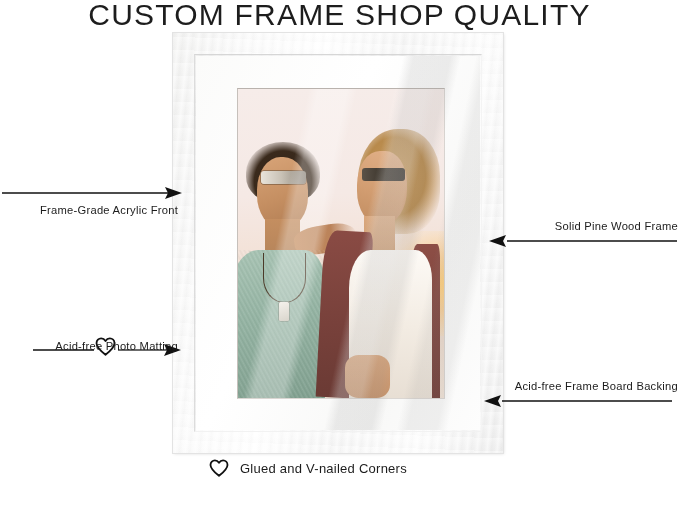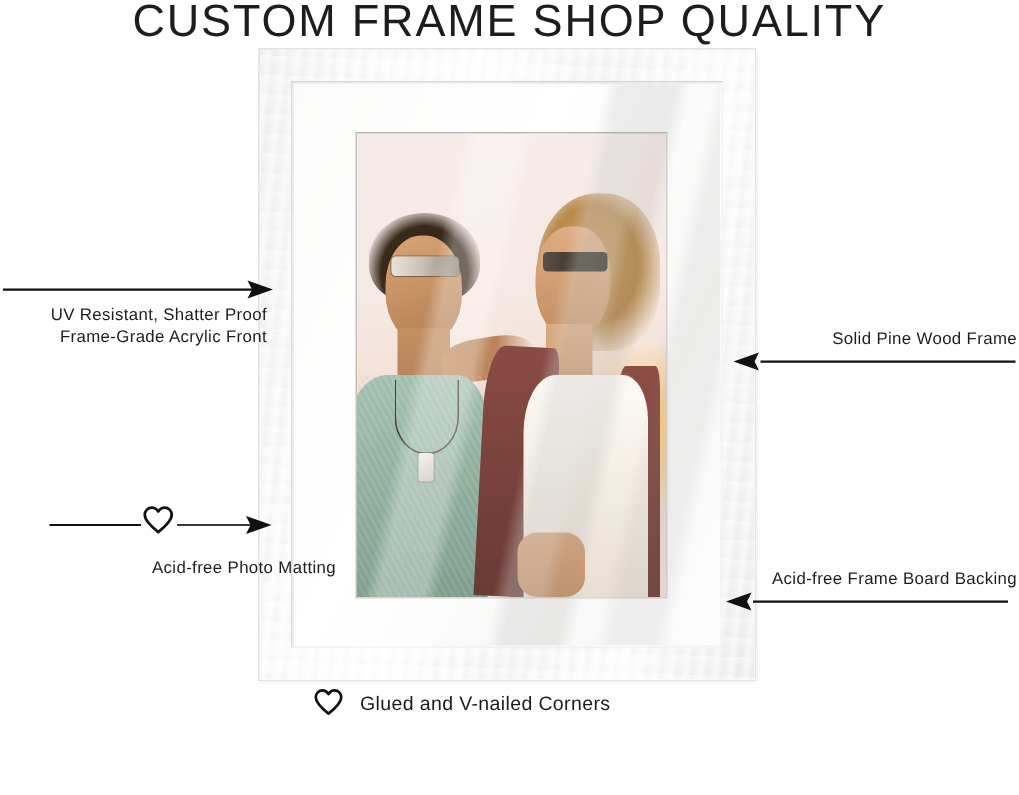--- a/index.html
+++ b/index.html
@@ -388,37 +388,36 @@
   </div>
 </div>
 
 <div class="arrow" style="left:2px; top:186px; width:180px; height:14px;">
   <svg width="180" height="14" viewBox="0 0 180 14">
     <line x1="0" y1="7" x2="168" y2="7" stroke="#111" stroke-width="1.5"></line>
     <polygon points="180,7 163,1 166,7 163,13" fill="#111"></polygon>
   </svg>
 </div>
 <div class="anno anno-left" style="left:0; top:203px; width:178px;">
-  <div>UV Resistant, Shatter Proof</div>
   <div>Frame-Grade Acrylic Front</div>
 </div>
 
 <div class="arrow" style="left:33px; top:341px; width:148px; height:16px;">
   <svg width="148" height="16" viewBox="0 0 148 16">
     <line x1="0" y1="9" x2="61" y2="9" stroke="#111" stroke-width="1.3"></line>
     <line x1="85" y1="9" x2="136" y2="9" stroke="#3a3a3a" stroke-width="1.3"></line>
     <polygon points="148,9 131,3 134,9 131,15" fill="#111"></polygon>
   </svg>
 </div>
 <div class="heart-inline" style="left:95px; top:337px;">
   <svg width="21" height="19" viewBox="0 0 24 22">
     <path d="M12 20.5 C5 15 1.6 11.2 1.6 7.2 C1.6 3.9 4.1 1.6 7 1.6 C9.1 1.6 10.9 2.8 12 4.6 C13.1 2.8 14.9 1.6 17 1.6 C19.9 1.6 22.4 3.9 22.4 7.2 C22.4 11.2 19 15 12 20.5 Z" fill="none" stroke="#111" stroke-width="2.1" stroke-linejoin="round"></path>
   </svg>
 </div>
-<div class="anno anno-left" style="left:0; top:372px; width:178px;margin-left:46px;">
+<div class="anno anno-left" style="left:0; top:339px; width:178px;">
   <div>Acid-free Photo Matting</div>
 </div>
 
 <div class="anno anno-right" style="left:492px; top:219px; width:186px;">
   <div>Solid Pine Wood Frame</div>
 </div>
 <div class="arrow" style="left:489px; top:234px; width:188px; height:14px;">
   <svg width="188" height="14" viewBox="0 0 188 14">
     <line x1="188" y1="7" x2="18" y2="7" stroke="#111" stroke-width="1.5"></line>
     <polygon points="0,7 17,1 14,7 17,13" fill="#111"></polygon>

